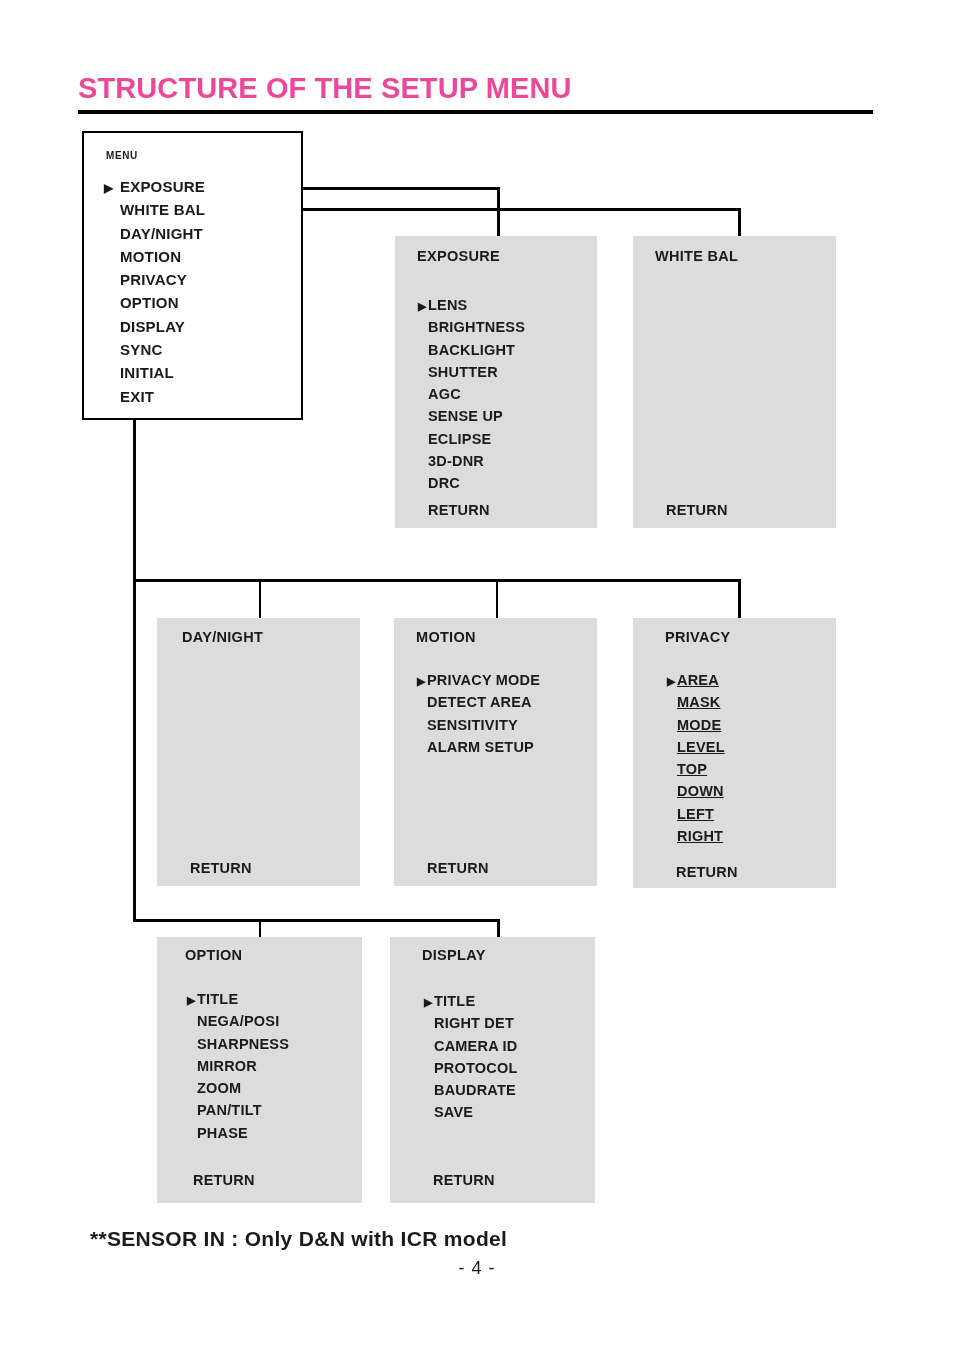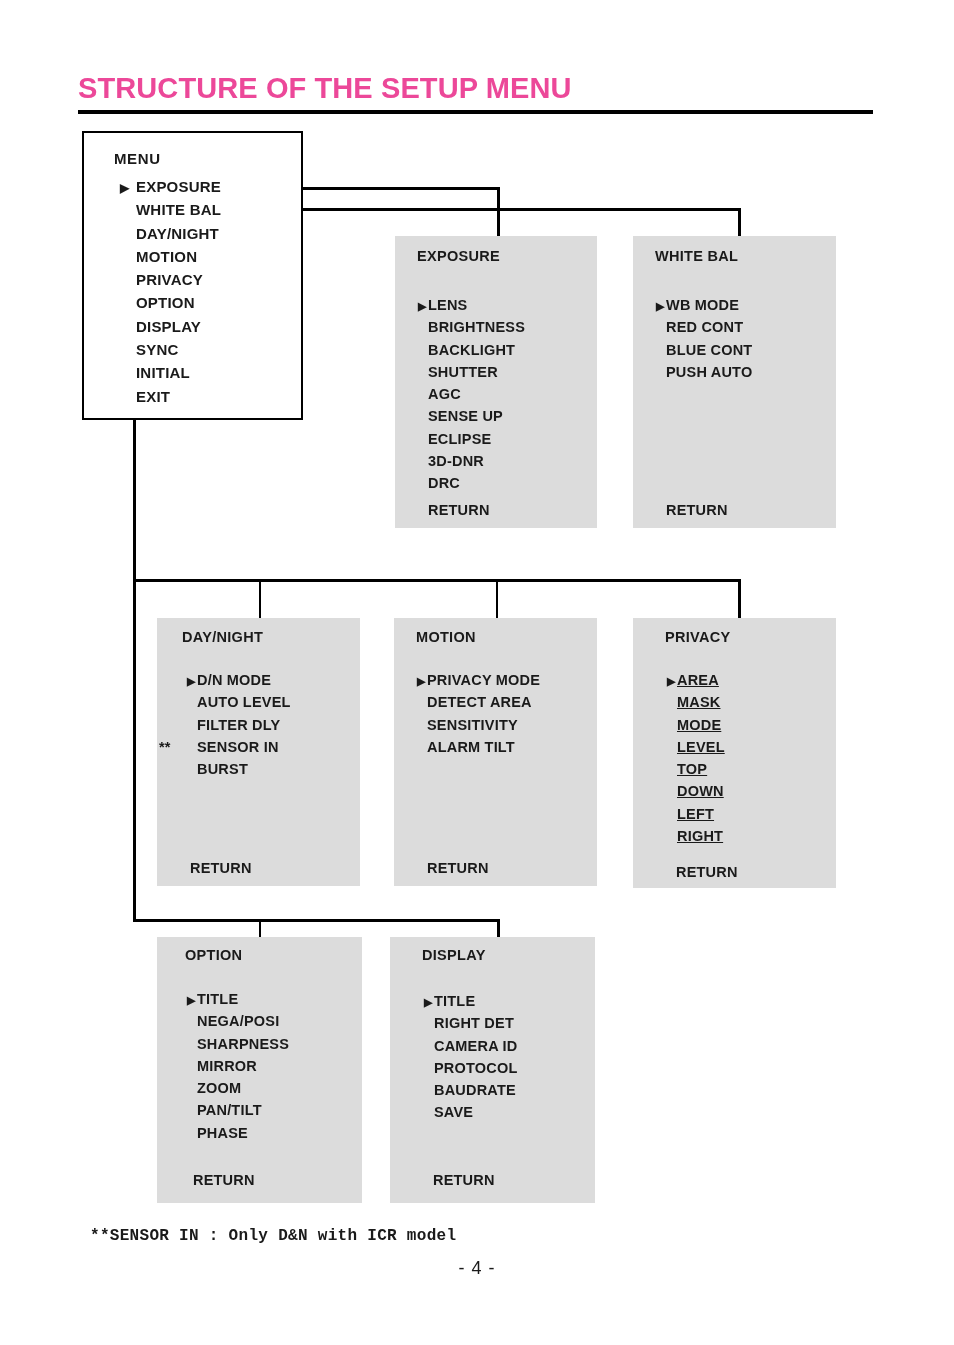--- a/index.html
+++ b/index.html
@@ -44,28 +44,27 @@
     width: 221px;
     height: 289px;
     border: 2px solid #000;
     background: #ffffff;
     box-sizing: border-box;
   }
   #menu-box .box-title {
     position: absolute;
     left: 22px;
     top: 17px;
-    font-size: 15px;
+    font-size: 10px;
     font-weight: bold;
     letter-spacing: 0.6px;
-    margin-left: 8px;
   }
   #menu-box .menu-list {
     position: absolute;
-    left: 36px;
+    left: 20px;
     top: 42px;
   }
   #menu-box .menu-list .row {
     height: 23.3px;
     line-height: 23.3px;
     font-size: 15px;
     font-weight: bold;
     white-space: nowrap;
     letter-spacing: 0.2px;
   }
@@ -124,25 +123,24 @@
   .line {
     position: absolute;
     background: #000;
   }
 
   
   #footnote {
     position: absolute;
     left: 90px;
     top: 1227px;
-    font-size: 16px;
+    font-size: 21px;
     font-weight: bold;
     letter-spacing: 0.3px;
     white-space: nowrap;
-    font-family: Liberation Mono, monospace;
   }
   #folio {
     position: absolute;
     left: 0;
     top: 1258px;
     width: 954px;
     text-align: center;
     font-size: 18px;
     letter-spacing: 1px;
   }
@@ -220,48 +218,35 @@
     <div class="row"><span class="caret"></span><span>SENSE UP</span></div>
     <div class="row"><span class="caret"></span><span>ECLIPSE</span></div>
     <div class="row"><span class="caret"></span><span>3D-DNR</span></div>
     <div class="row"><span class="caret"></span><span>DRC</span></div>
   </div>
   <div class="return" style="left:33px; top:266px;">RETURN</div>
 </div>
 
 <div class="panel" style="left:633px; top:236px; width:203px; height:292px;">
   <div class="panel-title" style="left:22px; top:12px;">WHITE BAL</div>
-  <div class="items" style="left:23px; top:58px;">
-    <div class="row"><span class="caret">▶</span><span>WB MODE</span></div>
-    <div class="row"><span class="caret"></span><span>RED CONT</span></div>
-    <div class="row"><span class="caret"></span><span>BLUE CONT</span></div>
-    <div class="row"><span class="caret"></span><span>PUSH AUTO</span></div>
-  </div>
   <div class="return" style="left:33px; top:266px;">RETURN</div>
 </div>
 
 <div class="panel" style="left:157px; top:618px; width:203px; height:268px;">
   <div class="panel-title" style="left:25px; top:11px;">DAY/NIGHT</div>
-  <div class="items" style="left:30px; top:51px;">
-    <div class="row"><span class="caret">▶</span><span>D/N MODE</span></div>
-    <div class="row"><span class="caret"></span><span>AUTO LEVEL</span></div>
-    <div class="row"><span class="caret"></span><span>FILTER DLY</span></div>
-    <div class="row"><span class="star">**</span><span class="caret"></span><span>SENSOR  IN</span></div>
-    <div class="row"><span class="caret"></span><span>BURST</span></div>
-  </div>
   <div class="return" style="left:33px; top:242px;">RETURN</div>
 </div>
 
 <div class="panel" style="left:394px; top:618px; width:203px; height:268px;">
   <div class="panel-title" style="left:22px; top:11px;">MOTION</div>
   <div class="items" style="left:23px; top:51px;">
     <div class="row"><span class="caret">▶</span><span>PRIVACY MODE</span></div>
     <div class="row"><span class="caret"></span><span>DETECT AREA</span></div>
     <div class="row"><span class="caret"></span><span>SENSITIVITY</span></div>
-    <div class="row"><span class="caret"></span><span>ALARM TILT</span></div>
+    <div class="row"><span class="caret"></span><span>ALARM SETUP</span></div>
   </div>
   <div class="return" style="left:33px; top:242px;">RETURN</div>
 </div>
 
 <div class="panel" style="left:633px; top:618px; width:203px; height:270px;">
   <div class="panel-title" style="left:32px; top:11px;">PRIVACY</div>
   <div class="items" style="left:34px; top:51px;text-decoration:underline;">
     <div class="row"><span class="caret">▶</span><span>AREA</span></div>
     <div class="row"><span class="caret"></span><span>MASK</span></div>
     <div class="row"><span class="caret"></span><span>MODE</span></div>

